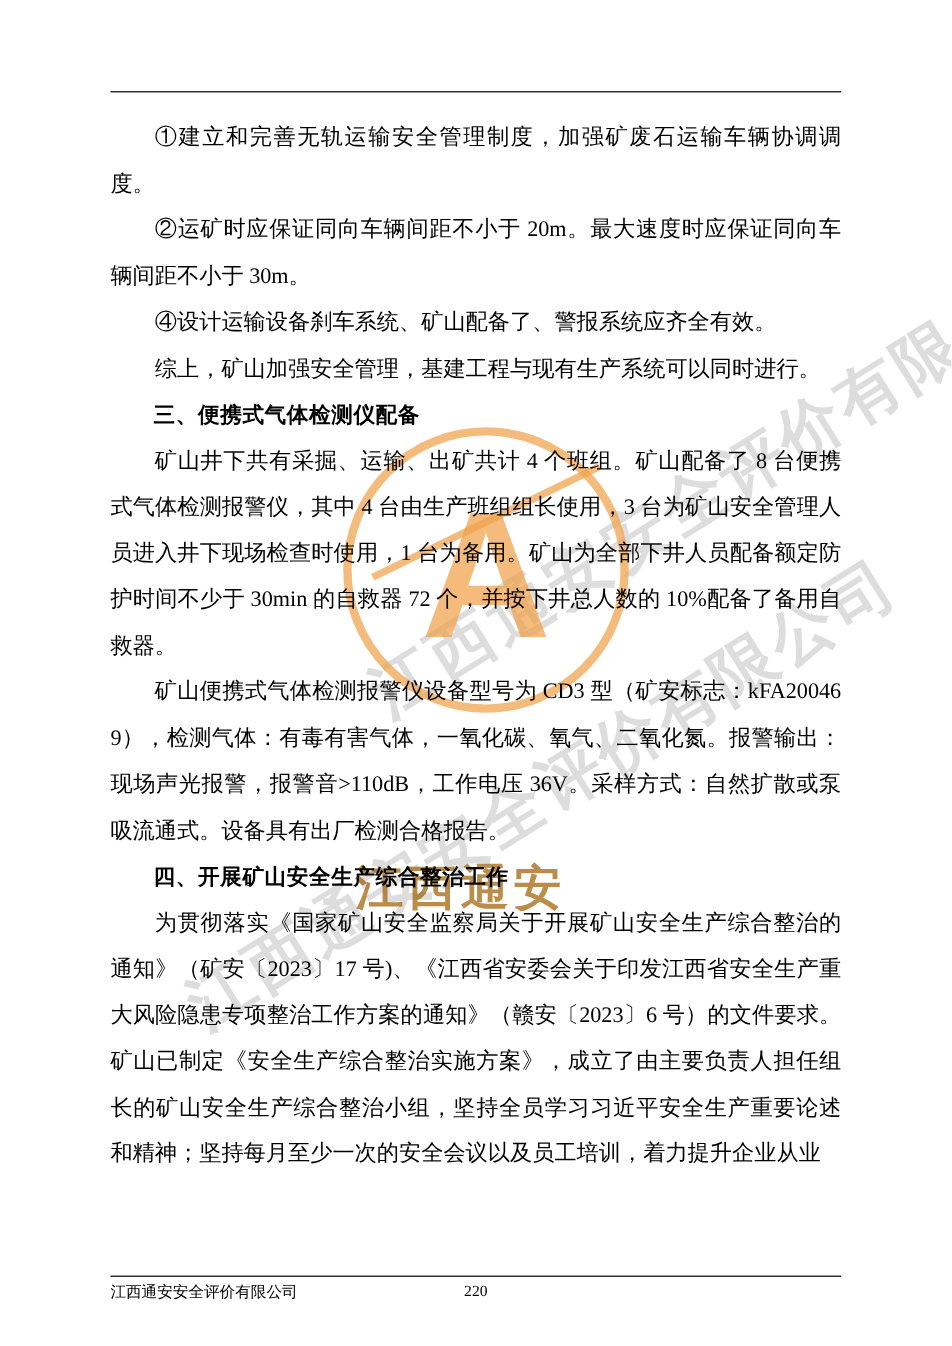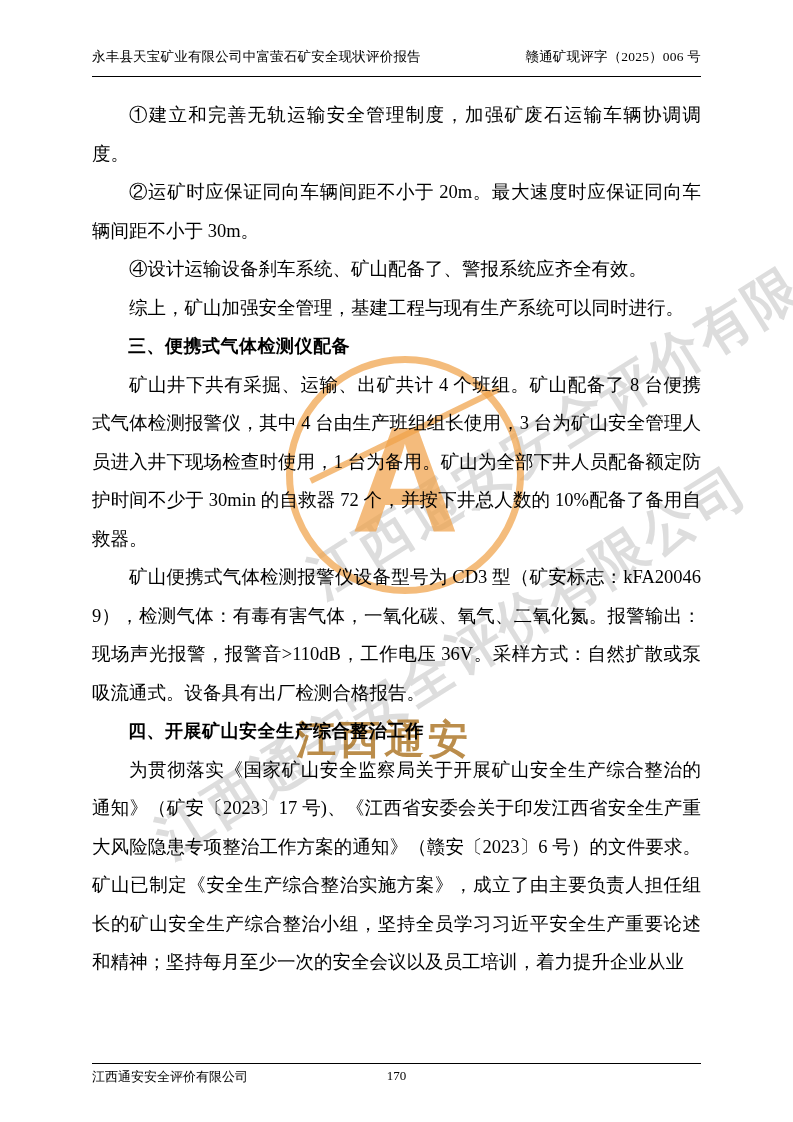--- a/index.html
+++ b/index.html
@@ -172,37 +172,33 @@
 
   <div class="wm-layer">
     <div class="wm-diag wm-diag-1">江西通安安全评价有限公司</div>
     <div class="wm-diag wm-diag-2">江西通安安全评价有限公司</div>
     <div class="seal"></div>
     <div class="seal-a">A</div>
     <div class="seal-bar"></div>
     <div class="wm-red">江西通安</div>
   </div>
 
-  <div class="header">
-    <span>永丰县天宝矿业有限公司中富萤石矿安全现状评价报告</span>
-    <span>赣通矿现评字（2025）006 号</span>
-  </div>
   <div class="header-rule"></div>
 
   <div class="content">
       <p class="para">①建立和完善无轨运输安全管理制度，加强矿废石运输车辆协调调度。</p>
       <p class="para">②运矿时应保证同向车辆间距不小于 20m。最大速度时应保证同向车辆间距不小于 30m。</p>
       <p class="para">④设计运输设备刹车系统、矿山配备了、警报系统应齐全有效。</p>
       <p class="para">综上，矿山加强安全管理，基建工程与现有生产系统可以同时进行。</p>
       <p class="heading">三、便携式气体检测仪配备</p>
       <p class="para">矿山井下共有采掘、运输、出矿共计 4 个班组。矿山配备了 8 台便携式气体检测报警仪，其中 4 台由生产班组组长使用，3 台为矿山安全管理人员进入井下现场检查时使用，1 台为备用。矿山为全部下井人员配备额定防护时间不少于 30min 的自救器 72 个，并按下井总人数的 10%配备了备用自救器。</p>
       <p class="para">矿山便携式气体检测报警仪设备型号为 CD3 型（矿安标志：kFA200469），检测气体：有毒有害气体，一氧化碳、氧气、二氧化氮。报警输出：现场声光报警，报警音&gt;110dB，工作电压 36V。采样方式：自然扩散或泵吸流通式。设备具有出厂检测合格报告。</p>
       <p class="heading">四、开展矿山安全生产综合整治工作</p>
       <p class="para">为贯彻落实《国家矿山安全监察局关于开展矿山安全生产综合整治的通知》（矿安〔2023〕17 号)、《江西省安委会关于印发江西省安全生产重大风险隐患专项整治工作方案的通知》（赣安〔2023〕6 号）的文件要求。矿山已制定《安全生产综合整治实施方案》，成立了由主要负责人担任组长的矿山安全生产综合整治小组，坚持全员学习习近平安全生产重要论述和精神；坚持每月至少一次的安全会议以及员工培训，着力提升企业从业</p>
     </div>
 
   <div class="footer-rule"></div>
   <div class="footer">
     <span class="footer-left">江西通安安全评价有限公司</span>
-    <span class="footer-center">170</span>
+    <span class="footer-center">220</span>
   </div>
 
 </div>
 
 </body></html>

